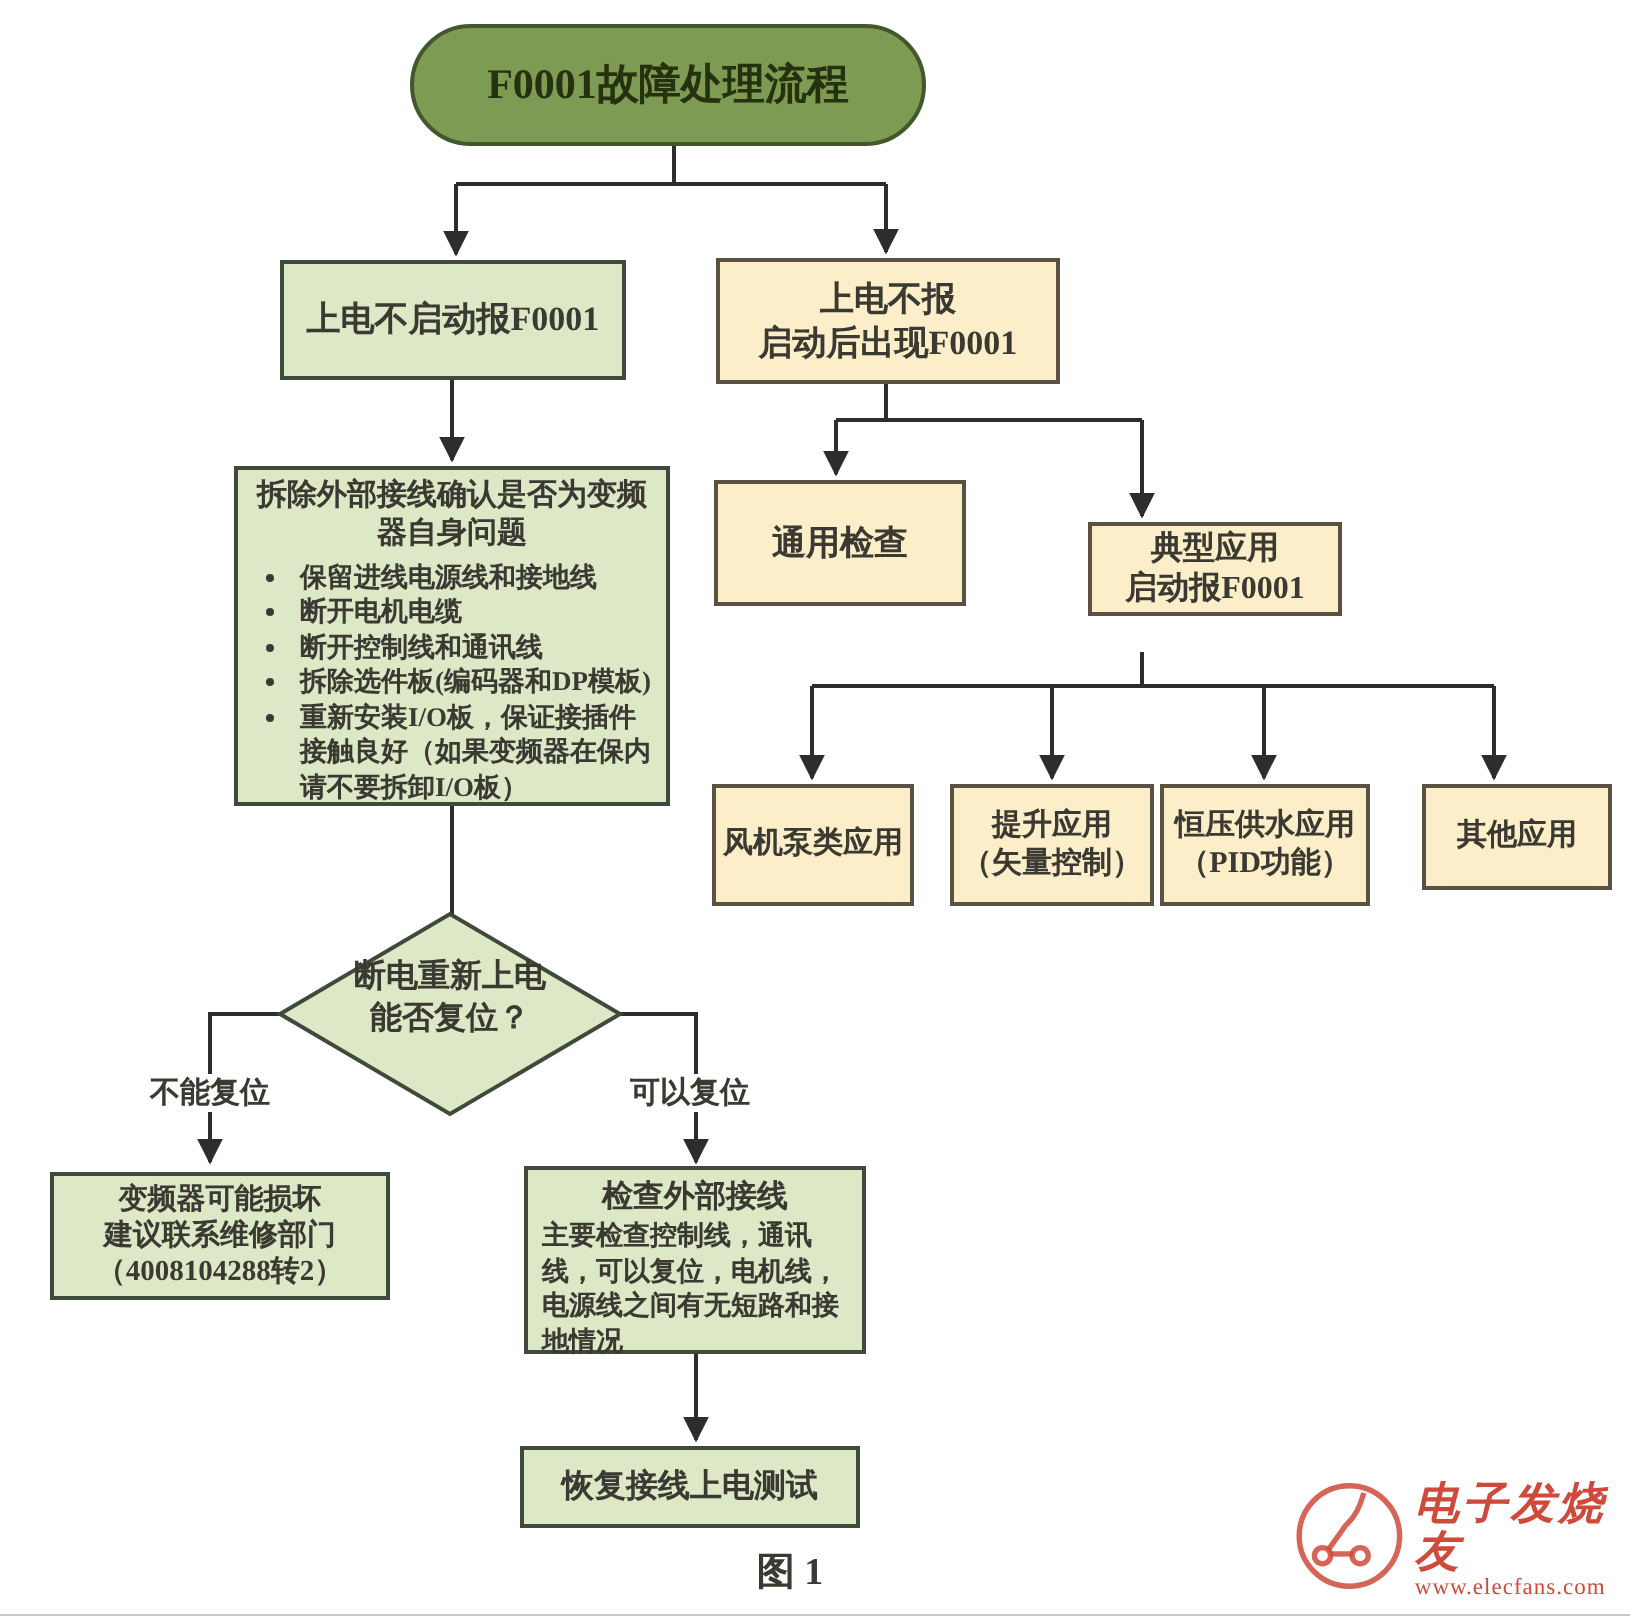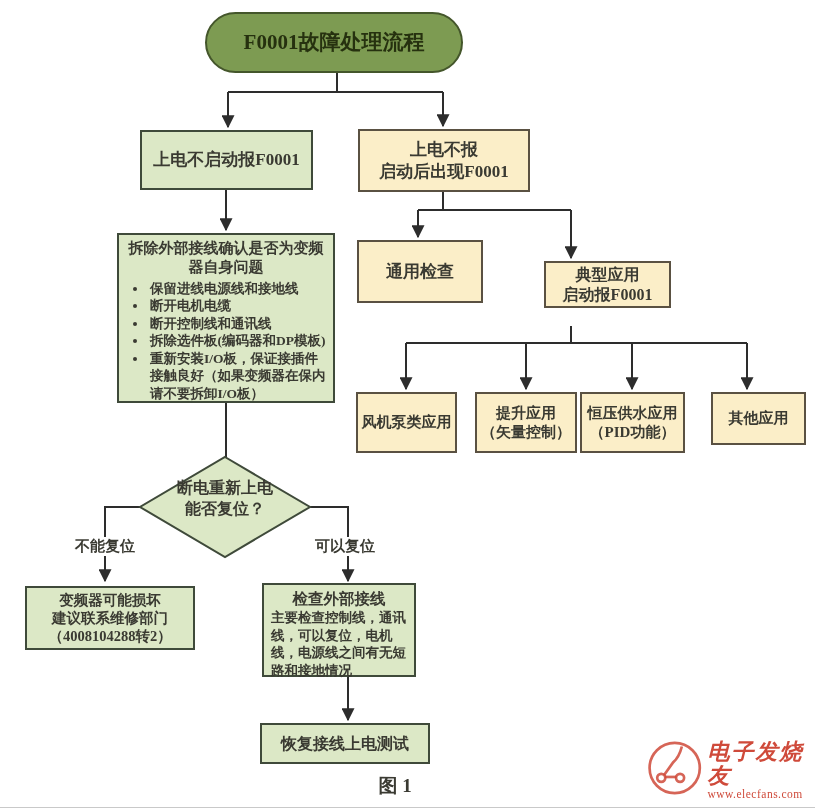--- a/index.html
+++ b/index.html
@@ -130,21 +130,21 @@
 
   <div class="branch-label" style="left:66px;top:537px;width:78px;">不能复位</div>
   <div class="branch-label" style="left:312px;top:537px;width:66px;">可以复位</div>
 
   <div class="node green" style="left:25px;top:586px;width:170px;height:64px;font-size:14.5px;">
     <span>变频器可能损坏</span>
     <span>建议联系维修部门</span>
     <span>（4008104288转2）</span>
   </div>
 
-  <div class="node green textbox detailbox" style="left:262px;top:583px;width:154px;height:94px;">
+  <div class="node green textbox detailbox" style="left:262px;top:583px;width:171px;height:94px;">
     <span class="box-title">检查外部接线</span>
     <span class="box-body">主要检查控制线，通讯线，可以复位，电机线，电源线之间有无短路和接地情况</span>
   </div>
 
   <div class="node green fs16" style="left:260px;top:723px;width:170px;height:41px;">
     <span>恢复接线上电测试</span>
   </div>
 
   <div class="caption" style="left:353px;top:773px;width:84px;">图 1</div>
 

